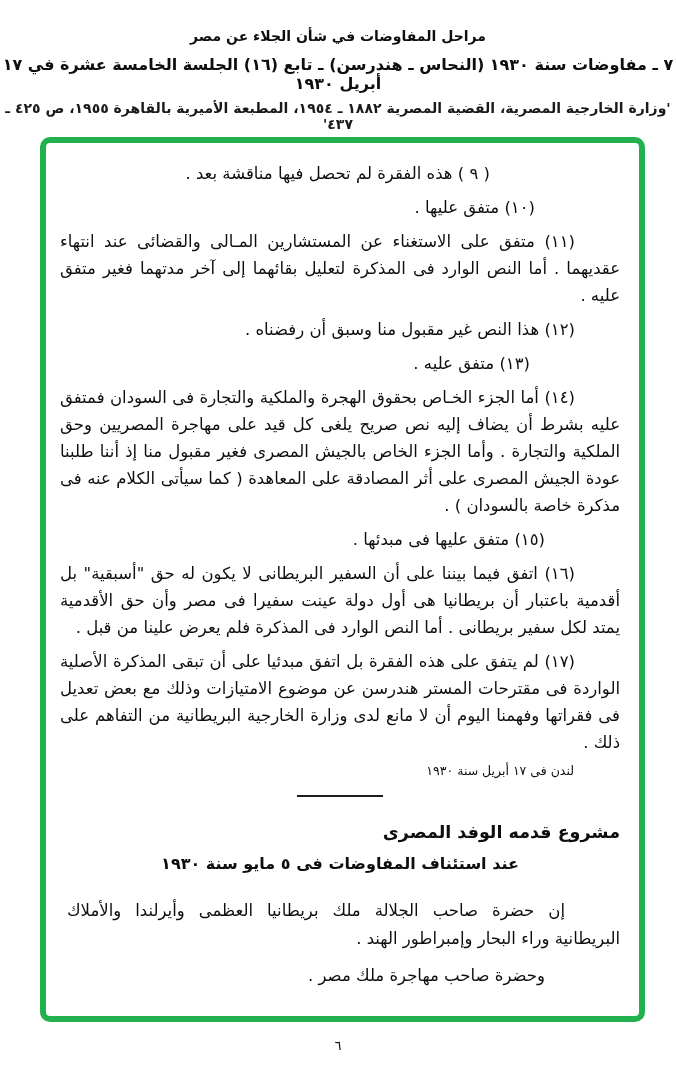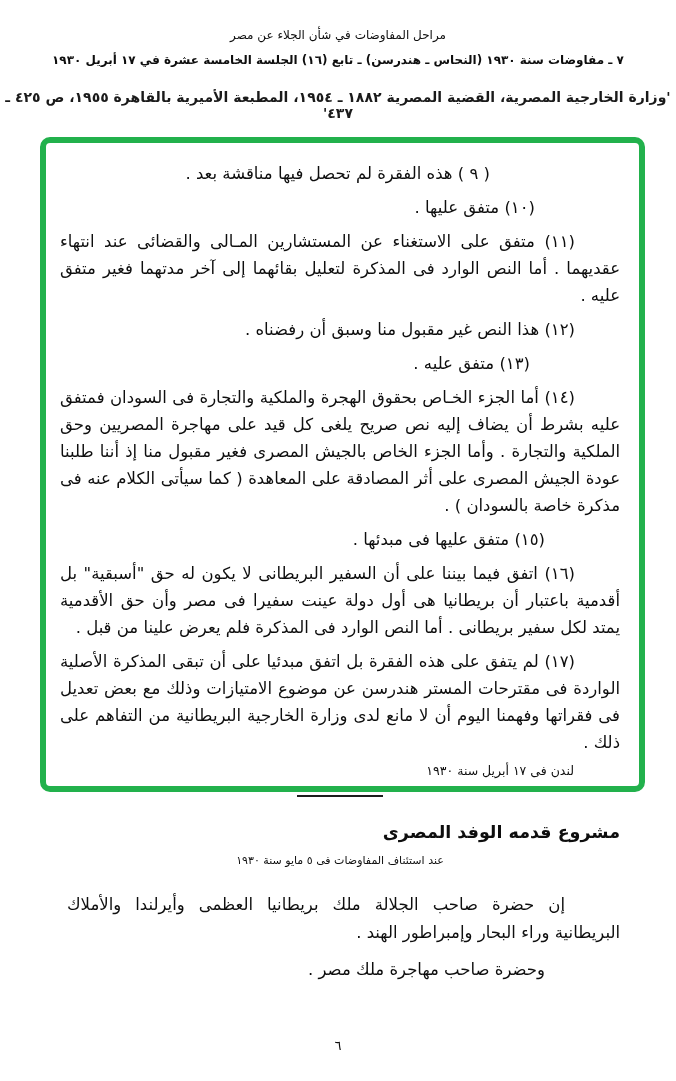--- a/index.html
+++ b/index.html
@@ -7,28 +7,28 @@
     width:676px;height:1081px;
     background:#ffffff;
     font-family:"DejaVu Sans", sans-serif;
     position:relative;
     color:#0e0e0e;
     overflow:hidden;
   }
   .page{position:absolute;inset:0;direction:rtl;}
   
   .header{text-align:center;padding-top:28px;}
-  .h1{font-size:12px;font-weight:normal;letter-spacing:0;margin-bottom:11px;}
-  .h2{font-size:12px;font-weight:bold;margin-bottom:22px;}
+  .h1{font-size:14px;font-weight:bold;letter-spacing:0;margin-bottom:11px;}
+  .h2{font-size:16px;font-weight:bold;margin-bottom:7px;}
   .h3{font-size:14px;font-weight:bold;color:#1a1a1a;}
   
   .green-box{
     position:absolute;
     left:40px;top:137px;
-    width:605px;height:655px;
+    width:605px;height:885px;
     box-sizing:border-box;
     border:6px solid #22b14c;
     border-radius:10px;
     padding:17px 19px 0 14px;
   }
   .item{
     font-size:16.5px;
     line-height:27px;
     margin:0 0 7px 0;
     text-align:justify;
@@ -52,22 +52,22 @@
     margin:17px auto 25px auto;
   }
   .sec-title{
     text-align:right;
     font-size:17.5px;
     font-weight:bold;
     margin-bottom:12px;
   }
   .sec-sub{
     text-align:center;
-    font-size:11px;
-    font-weight:normal;
+    font-size:16px;
+    font-weight:bold;
     margin-bottom:24px;
   }
   .para{
     font-size:16.5px;
     line-height:28px;
     margin:0 0 9px 7px;
     text-align:justify;
     text-align-last:right;
   }
   .footer{

